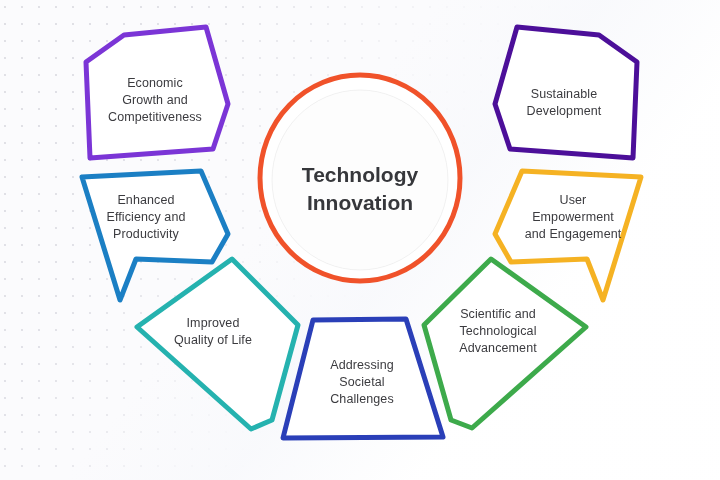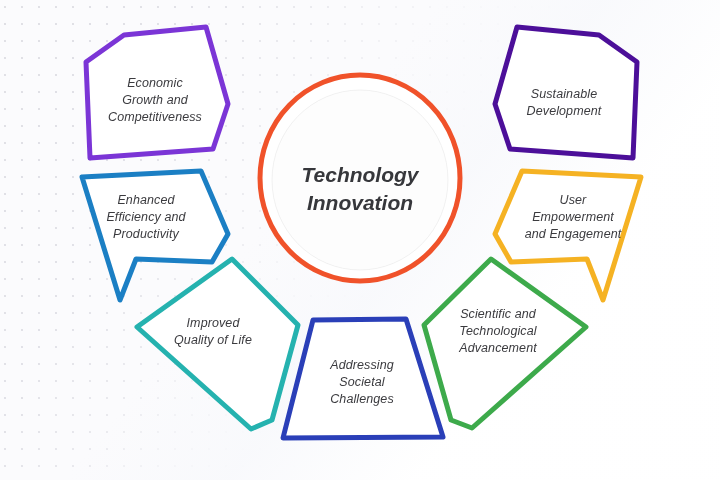--- a/index.html
+++ b/index.html
@@ -7,21 +7,20 @@
     padding: 0;
     background: #ffffff;
   }
   #canvas {
     position: relative;
     width: 720px;
     height: 480px;
     overflow: hidden;
     background: #fbfbfd;
     font-family: "Liberation Sans", sans-serif;
-    font-style: italic;
   }
   
   #dot-layer {
     position: absolute;
     inset: 0;
     background-image: radial-gradient(circle at 1px 1px, rgba(120,120,140,0.22) 1.1px, transparent 1.2px);
     background-size: 17px 17px;
     background-position: 4px 6px;
     -webkit-mask-image: linear-gradient(115deg, rgba(0,0,0,0.95) 0%, rgba(0,0,0,0.85) 22%, rgba(0,0,0,0.18) 48%, rgba(0,0,0,0.05) 62%, rgba(0,0,0,0.0) 78%);
     mask-image: linear-gradient(115deg, rgba(0,0,0,0.95) 0%, rgba(0,0,0,0.85) 22%, rgba(0,0,0,0.18) 48%, rgba(0,0,0,0.05) 62%, rgba(0,0,0,0.0) 78%);

